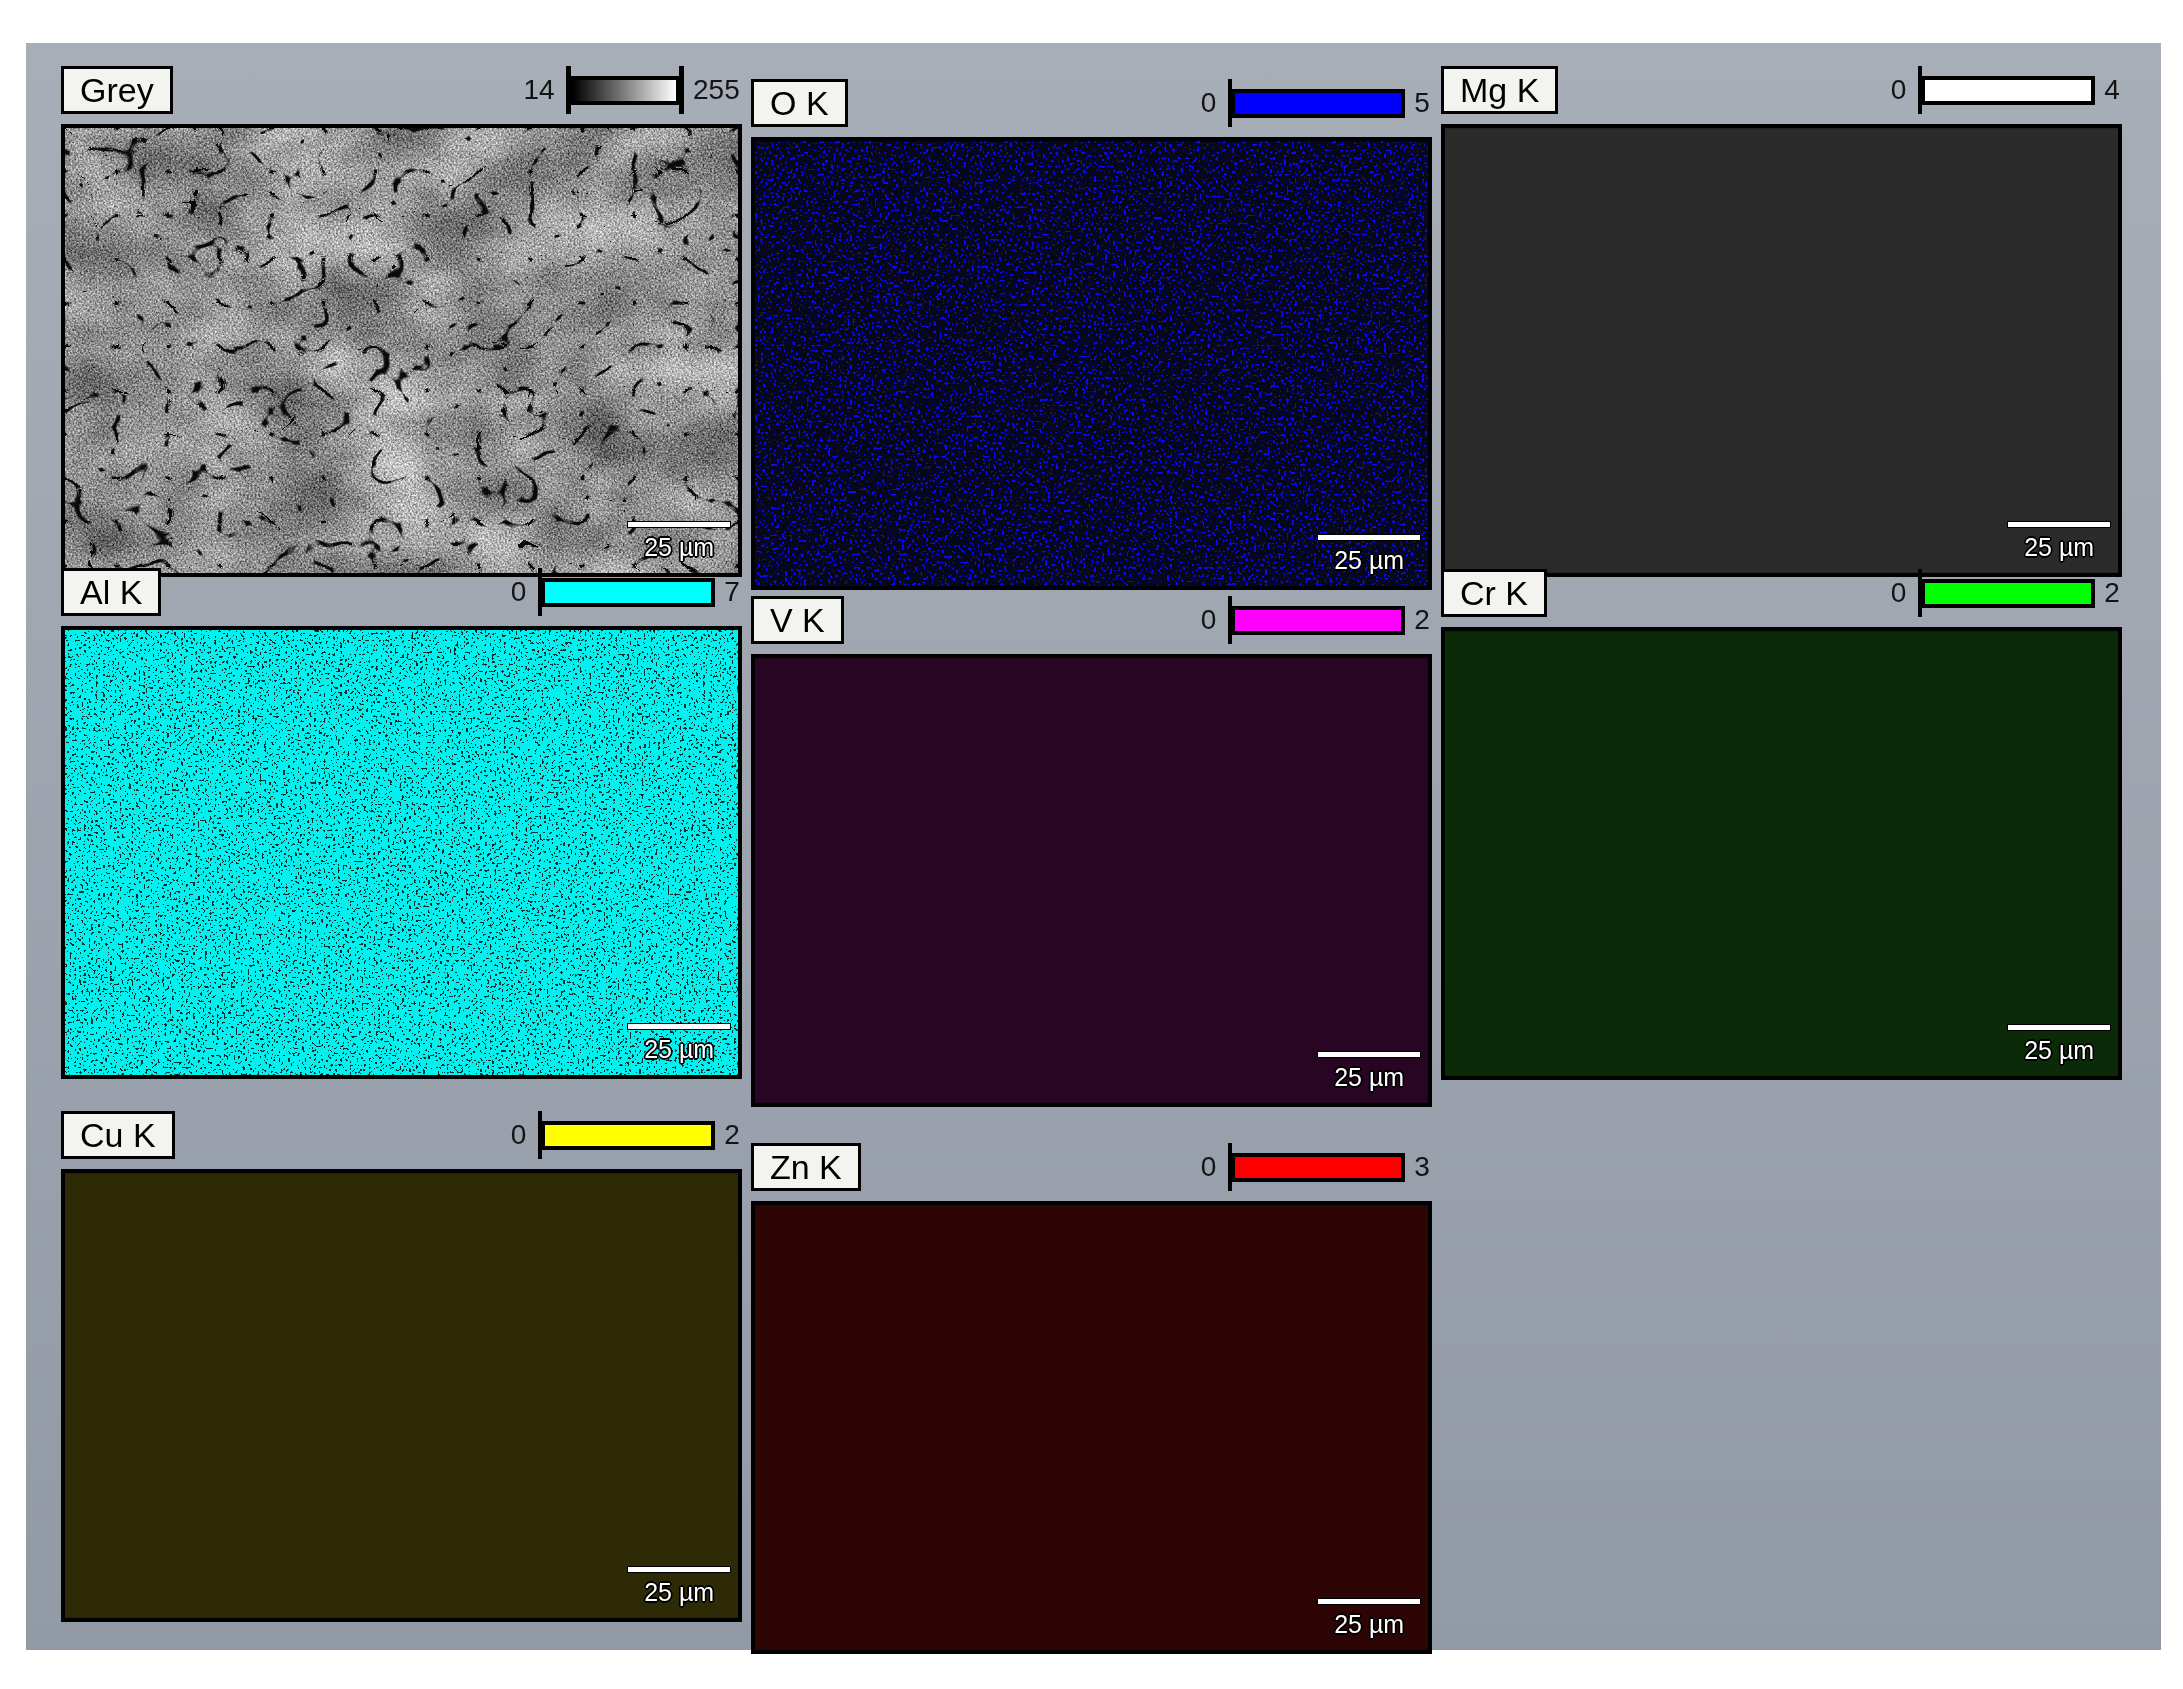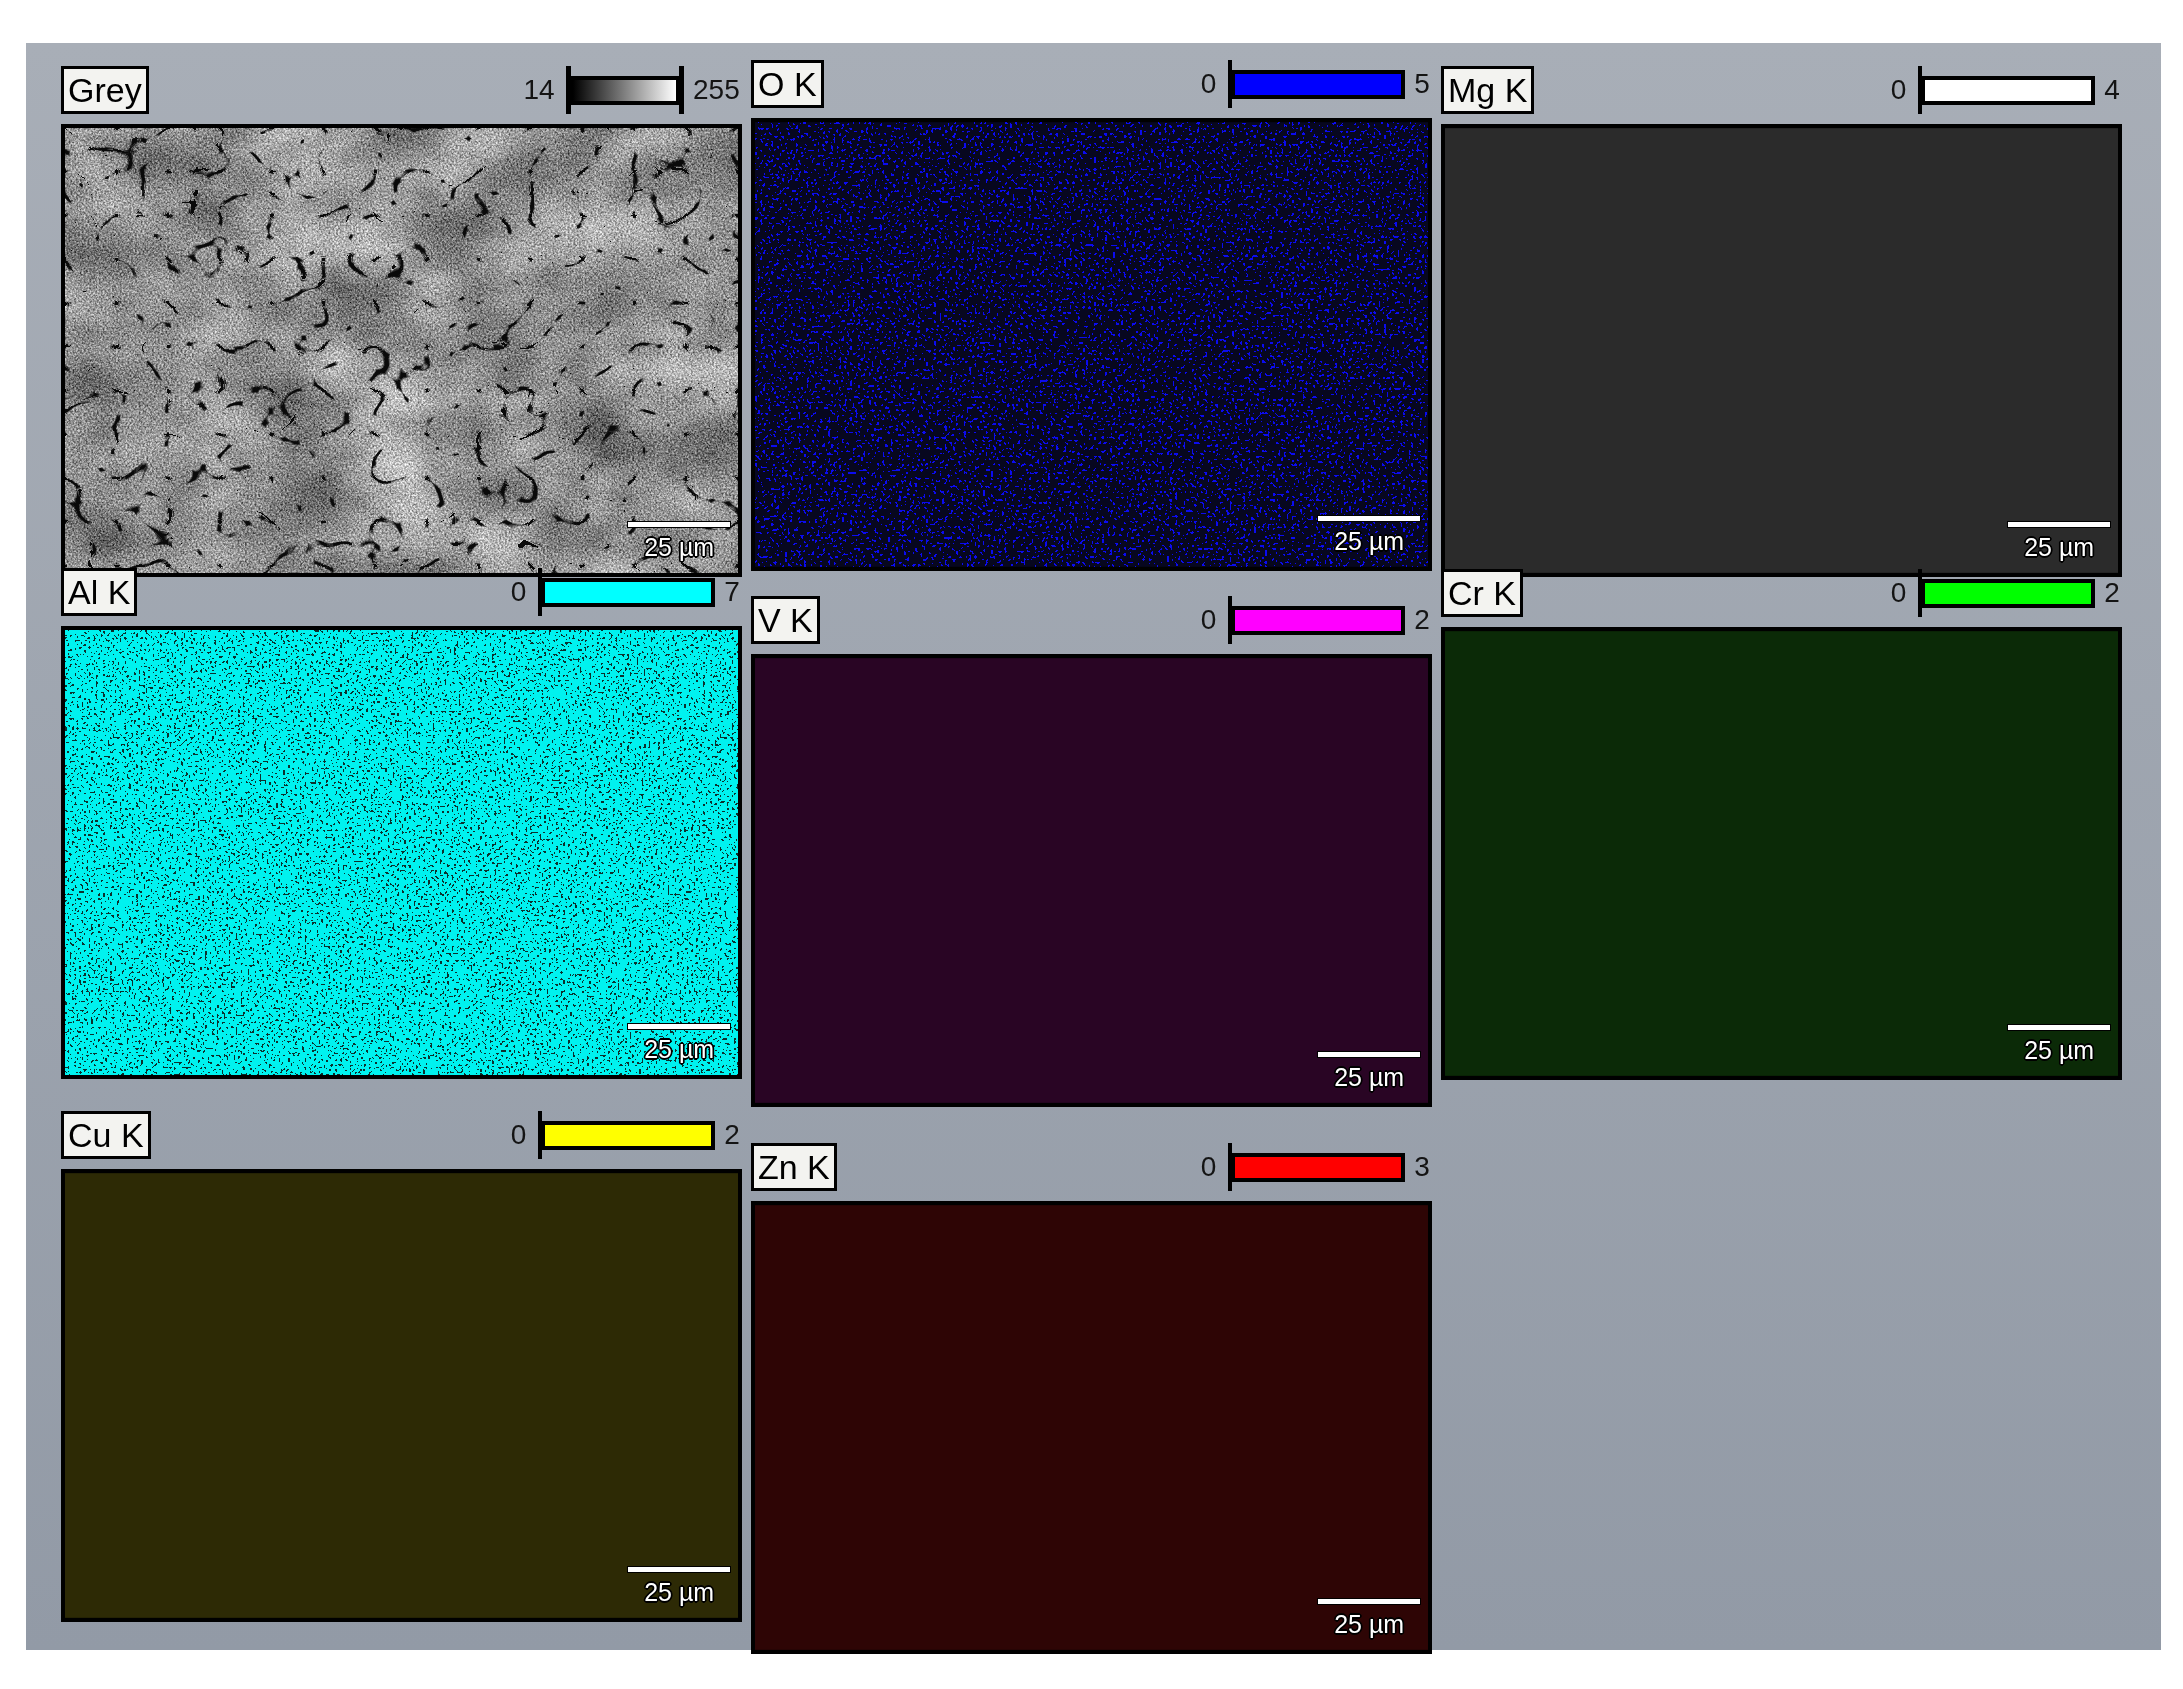--- a/index.html
+++ b/index.html
@@ -1,26 +1,26 @@
 <!DOCTYPE html>
 <html style="--page-bg: #ffffff; --canvas-top: #a8aeb7; --canvas-bottom: #929aa6; --panel-border: #000000; --label-bg: #f3f3f0; --text-color: #000000; --grad-from: #000000; --grad-to: #ffffff; --scalebar-color: #ffffff;font-size:9px"><head>
 <meta charset="utf-8">
 <style>
   html,body{margin:0;padding:0;background:var(--page-bg,#fff);width:2183px;height:1689px;overflow:hidden;
             font-family:"Liberation Sans",sans-serif;}
   .canvas{position:absolute;left:26px;top:43px;width:2135px;height:1607px;
           background:linear-gradient(180deg,var(--canvas-top,#a8aeb7),var(--canvas-bottom,#929aa6));}
   .panel{position:absolute;width:681px;height:511px;}
-  .p0{left:35px;top:23px}.p1{left:725px;top:17px}.p2{left:1415px;top:23px}
+  .p0{left:35px;top:23px}.p1{left:725px;top:36px}.p2{left:1415px;top:23px}
   .p3{left:35px;top:525px}.p4{left:725px;top:553px}.p5{left:1415px;top:526px}
   .p6{left:35px;top:1068px}.p7{left:725px;top:1100px}
   .hdr{position:absolute;left:0;top:0;width:100%;height:48px;}
   .lbl{position:absolute;left:0;top:0;height:48px;display:inline-flex;align-items:center;
        background:var(--label-bg,#f3f3f0);border:3.4px solid var(--panel-border,#000);
-       padding:0 4px;font-size:34px;color:var(--text-color,#000);box-sizing:border-box;white-space:nowrap;}
+       padding:0 16px;font-size:34px;color:var(--text-color,#000);box-sizing:border-box;white-space:nowrap;}
   .cbar{position:absolute;right:2.3px;top:0;height:48px;display:flex;align-items:center;}
   .num{font-size:28px;color:#141414;line-height:48px;}
   .tick{width:4.6px;height:48px;background:var(--panel-border,#000);margin-left:11.4px;}
   .bar{height:21px;border:4px solid var(--panel-border,#000);margin-left:-1.1px;}
   .bar.solid{width:166px;}
   .bar.grad{width:103px;background:linear-gradient(90deg,var(--grad-from,#000),var(--grad-to,#fff));}
   .tick.right{margin-left:-1.1px;}
   .maxnum{margin-left:9px;}
   .minnum{margin-right:0;}
   .map{position:absolute;left:0;top:58px;width:673px;height:445px;border:4px solid var(--panel-border,#000);

